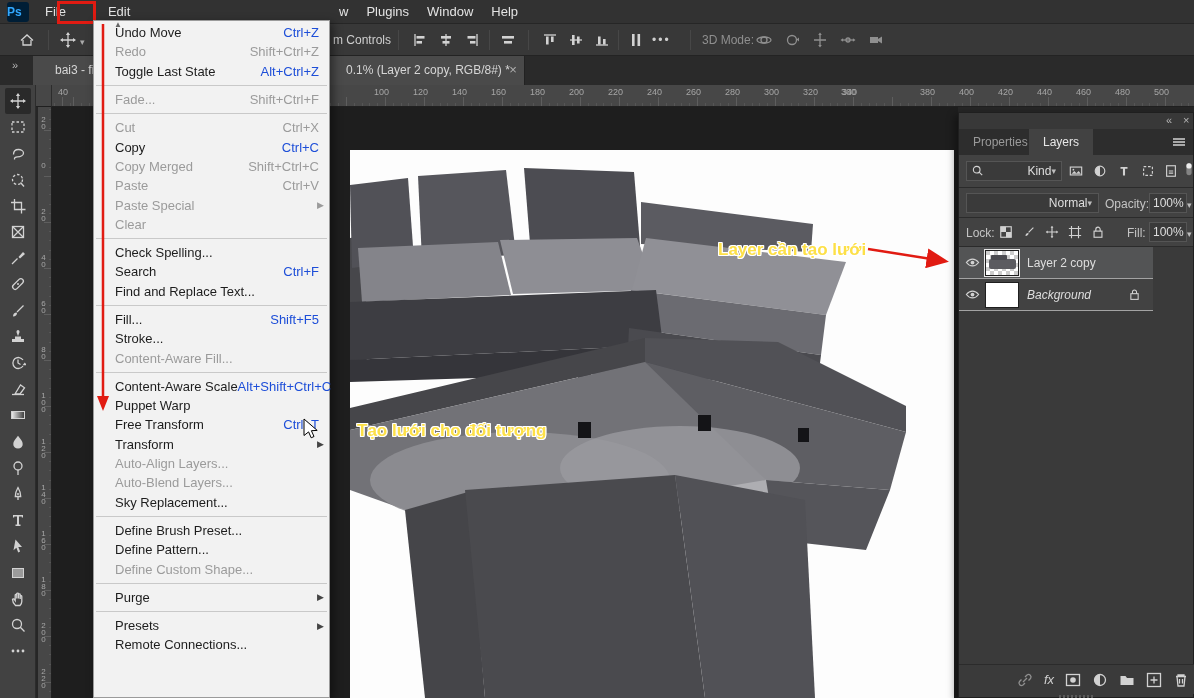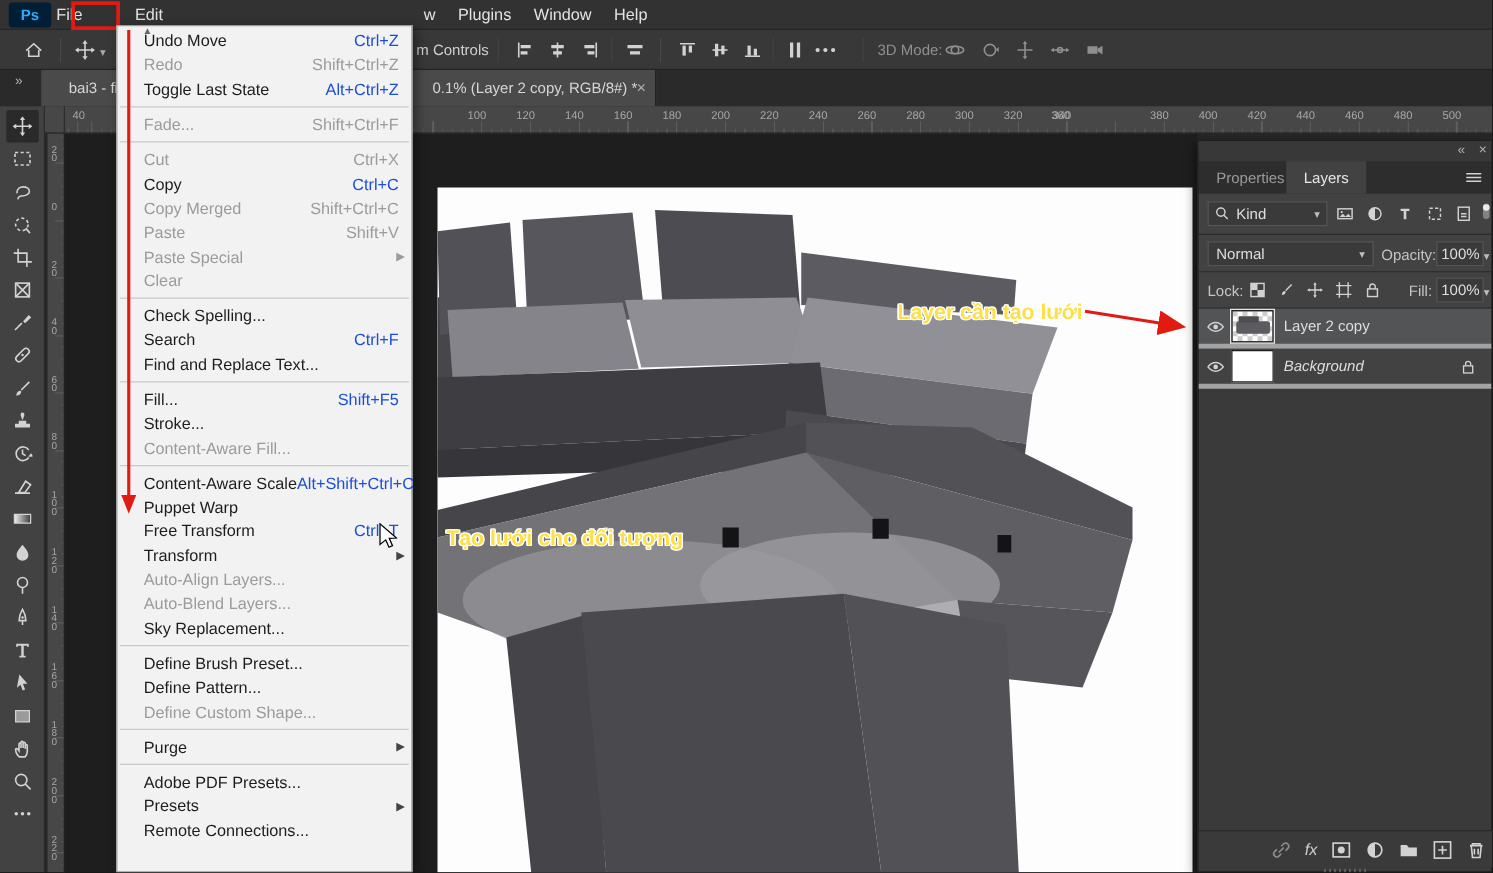--- a/index.html
+++ b/index.html
@@ -10,21 +10,21 @@
     -webkit-font-smoothing:antialiased;
   }
   .abs { position:absolute; }
   .icon svg { display:block; }
   .icon .s { stroke:#d2d2d2; stroke-width:1.3; fill:none; }
   .icon .f { fill:#d2d2d2; stroke:none; }
   .icon.dim .s { stroke:#8f8f8f; } .icon.dim .f { fill:#8f8f8f; }
 
   
   #menubar { left:0; top:0; width:1194px; height:24px; background:#323232; color:#e3e3e3; font-size:13px; border-bottom:1px solid #262626; }
-  #ps-logo { left:7px; top:2px; width:34px; height:20px; background:#001e36; border-radius:3px; color:#31a8ff; font-weight:bold; font-size:12px; text-align:center; line-height:20px; }
+  #ps-logo { left:7px; top:2px; width:22px; height:20px; background:#001e36; border-radius:3px; color:#31a8ff; font-weight:bold; font-size:12px; line-height:20px; }
   .mb-item { top:0; height:24px; line-height:24px; padding:0 9px; }
   #edit-redbox { left:57px; top:1px; width:39px; height:23px; border:3px solid #e11b12; }
 
   
   #optionsbar { left:0; top:24px; width:1194px; height:32px; background:#383838; border-bottom:1px solid #232323; color:#cfcfcf; font-size:12px; }
   .ob-sep { top:6px; width:1px; height:20px; background:#2a2a2a; border-right:1px solid #474747; }
   .ob-icon { top:8px; }
   .ob-label { top:9px; color:#cfcfcf; }
   .gray { color:#8f8f8f; }
 
@@ -57,24 +57,24 @@
   
   #pasteboard { left:52px; top:107px; width:906px; height:591px; background:#1e1e1e; }
   #canvas-white { left:298px; top:43px; width:604px; height:548px; background:#fdfdfd; }
 
   
   #layers-panel { left:958px; top:112px; width:236px; height:586px; background:#3a3a3a; border:1px solid #1f1f1f; box-shadow:-3px 3px 8px rgba(0,0,0,.4); color:#cfcfcf; font-size:12px; }
   #lp-topbar { left:0; top:0; width:234px; height:16px; background:#383838; color:#b5b5b5; }
   #lp-tabstrip { left:0; top:16px; width:234px; height:26px; background:#2d2d2d; }
   .lp-tab { top:0; height:26px; line-height:26px; padding:0 14px; color:#9a9a9a; }
   .lp-tab.active { background:#424242; color:#e8e8e8; }
-  .lp-row { left:0; width:234px; border-bottom:1px solid #2b2b2b; background:#424242; }
+  .lp-row { left:0; width:234px; border-bottom:1px solid #2b2b2b; background:#424242;text-align:right; }
   .fieldbox { background:#3a3a3a; border:1px solid #555; height:20px; display:flex; align-items:center; color:#dedede; font-size:12px; }
   .chev { color:#bdbdbd; font-size:9px; }
-  .layer-row { left:0; width:234px; height:32px; display:flex; align-items:center; border-bottom:4px solid #a3a3a3; background:#424242; }
+  .layer-row { left:0; width:194px; height:32px; display:flex; align-items:center; border-bottom:1px solid #a3a3a3; background:#424242; }
   .layer-row.sel { background:#535455; }
   .eye-box { width:26px; display:flex; justify-content:center; }
   .thumb { width:34px; height:26px; margin-right:8px; border:1px solid #1f1f1f;
     background:repeating-conic-gradient(#ffffff 0 25%, #cdcdcd 0 50%); background-size:8px 8px; position:relative; }
   .thumb.sel-th { outline:1px solid #e8e8e8; }
   .thumb.white-th { background:#ffffff; }
   .mini-sofa { position:absolute; left:3px; top:8px; width:27px; height:10px; background:#5b5b60; border-radius:2px; }
   .mini-sofa:before { content:""; position:absolute; left:2px; top:-4px; width:16px; height:5px; background:#4c4c51; border-radius:1px; }
   .lname { color:#dedede; }
   .lname.it { font-style:italic; }
@@ -664,21 +664,21 @@
         <div class="mi">
           <span class="ml">Copy</span>
           <span class="ms">Ctrl+C</span>
         </div>
         <div class="mi dis">
           <span class="ml">Copy Merged</span>
           <span class="ms">Shift+Ctrl+C</span>
         </div>
         <div class="mi dis">
           <span class="ml">Paste</span>
-          <span class="ms">Shift+V</span>
+          <span class="ms">Ctrl+V</span>
         </div>
         <div class="mi dis">
           <span class="ml">Paste Special</span>
           <span class="subarrow">▶</span>
         </div>
         <div class="mi dis">
           <span class="ml">Clear</span>
         </div>
         <div class="msep"></div>
         <div class="mi">
@@ -736,23 +736,20 @@
         </div>
         <div class="mi dis">
           <span class="ml">Define Custom Shape...</span>
         </div>
         <div class="msep"></div>
         <div class="mi">
           <span class="ml">Purge</span>
           <span class="subarrow">▶</span>
         </div>
         <div class="msep"></div>
-        <div class="mi">
-          <span class="ml">Adobe PDF Presets...</span>
-        </div>
         <div class="mi">
           <span class="ml">Presets</span>
           <span class="subarrow">▶</span>
         </div>
         <div class="mi">
           <span class="ml">Remote Connections...</span>
         </div>
       </div>
   </div>
 

